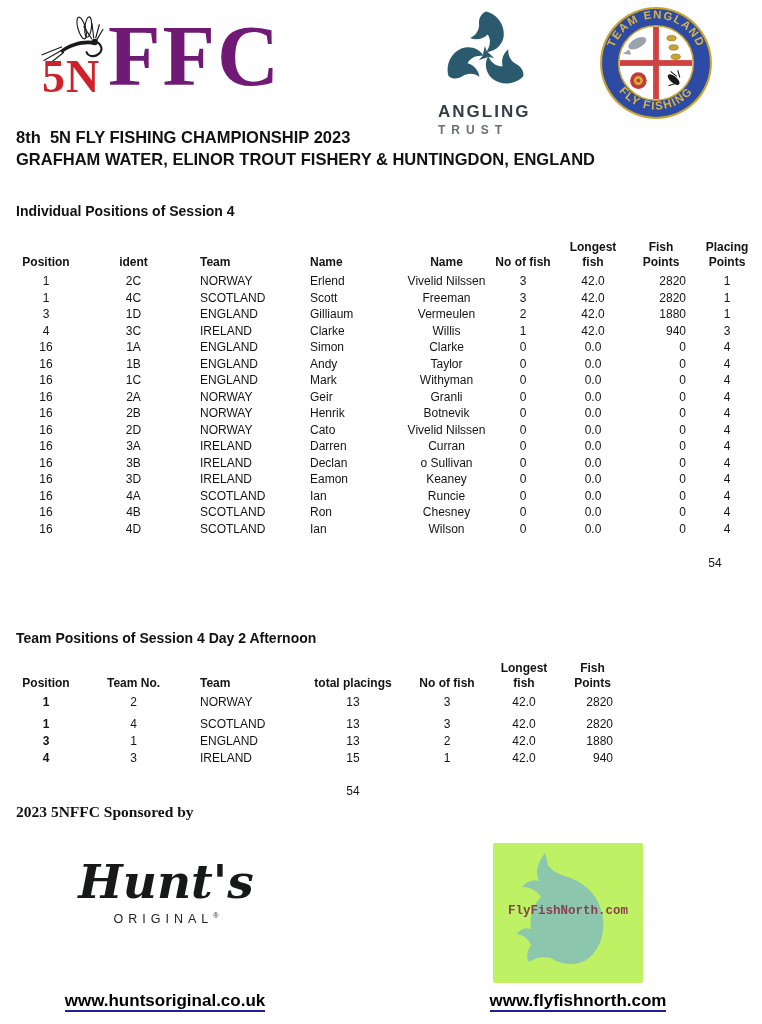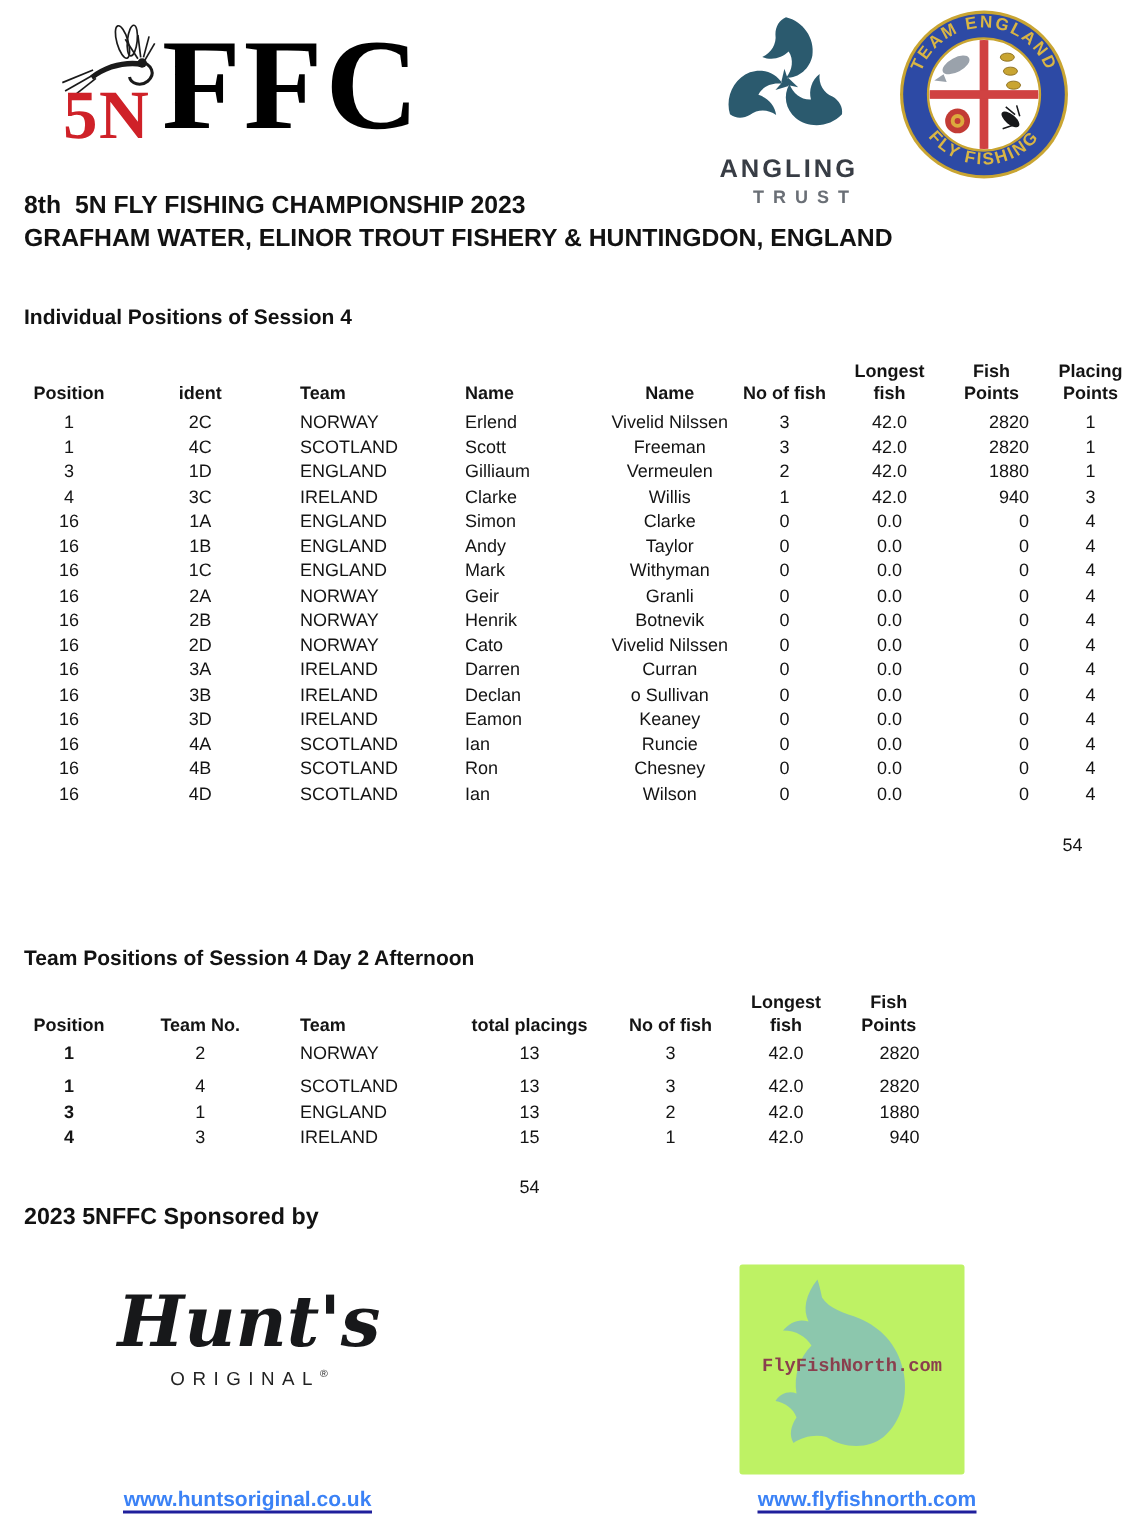--- a/index.html
+++ b/index.html
@@ -13,38 +13,38 @@
   .ffc-logo { position:absolute; left:30px; top:10px; width:300px; height:108px; }
   .ffc-fly { position:absolute; left:8px; top:4px; }
   .ffc-5n {
     position:absolute; left:12px; top:40px;
     font-family:"Liberation Serif", serif; font-weight:bold;
     font-size:46px; color:#cf2128; letter-spacing:1px;
   }
   .ffc-ffc {
     position:absolute; left:78px; top:-4px;
     font-family:"Liberation Serif", serif; font-weight:bold;
-    font-size:86px; color:#000000; letter-spacing:2px;
+    font-size:86px; color:#701a75; letter-spacing:2px;
   }
 
-  .angling { position:absolute; left:438px; top:8px; width:134px; text-align:right; }
+  .angling { position:absolute; left:438px; top:8px; width:134px; text-align:left; }
   .angling-word1 { font-size:17px; font-weight:bold; letter-spacing:2px; color:#383d45; margin-top:2px; }
   .angling-word2 { font-size:12px; font-weight:bold; letter-spacing:6px; color:#6a6f76; margin-top:1px; }
 
   .badge { position:absolute; left:599px; top:6px; width:114px; height:114px; }
 
   
   .title { position:absolute; left:16px; top:126px; width:720px; }
   .title-line { font-size:16.5px; font-weight:bold; line-height:22px; white-space:pre-wrap; color:#121212; }
 
   
   .section-heading { position:absolute; left:16px; font-size:14px; font-weight:bold; color:#121212; }
   .h-individual { top:203px; }
   .h-team { top:630px; }
-  .h-sponsored { top:803px; font-size:15.5px; }
+  .h-sponsored { top:803px; font-size:15.5px;font-family:Liberation Serif, serif; }
 
   
   table { border-collapse:collapse; table-layout:fixed; }
   th { font-size:12px; font-weight:bold; vertical-align:bottom; padding:0 0 3px 0; line-height:15px; white-space:pre-line; text-align:center;margin-top:33px; }
   td { font-size:12px; padding:0; line-height:16.5px; text-align:center; }
 
   .ind-table { position:absolute; left:16px; top:240px; width:746px; }
   .ind-table col:nth-child(1){width:60px;} .ind-table col:nth-child(2){width:115px;}
   .ind-table col:nth-child(3){width:110px;} .ind-table col:nth-child(4){width:102px;}
   .ind-table col:nth-child(5){width:87px;} .ind-table col:nth-child(6){width:66px;}
@@ -76,21 +76,21 @@
 
   .ffn-box { position:absolute; left:493px; top:843px; width:150px; height:140px; background:#bef264; border-radius:2px; }
   .ffn-fish { position:absolute; left:0; top:0; }
   .ffn-text {
     position:absolute; left:0; top:61px; width:150px; text-align:center;
     font-family:"Liberation Mono", monospace; font-weight:bold; font-size:12.5px;
     color:#8a3f4e; letter-spacing:0px;
   }
 
   
-  .site-link { font-size:14px; font-weight:bold; color:#3b82f6; text-decoration:none; border-bottom:2px solid #1f1f9c; cursor:pointer; }
+  .site-link { font-size:17px; font-weight:bold; color:#000000; text-decoration:none; border-bottom:2px solid #1f1f9c; cursor:pointer; }
   .link-left { position:absolute; left:40px; top:991px; width:250px; text-align:center; }
   .link-right { position:absolute; left:468px; top:991px; width:220px; text-align:center; }
 </style>
 </head>
 <body>
 
 <div class="page">
 
   <div class="ffc-logo">
     <svg class="ffc-fly" width="78" height="56" viewBox="0 0 80 60">

